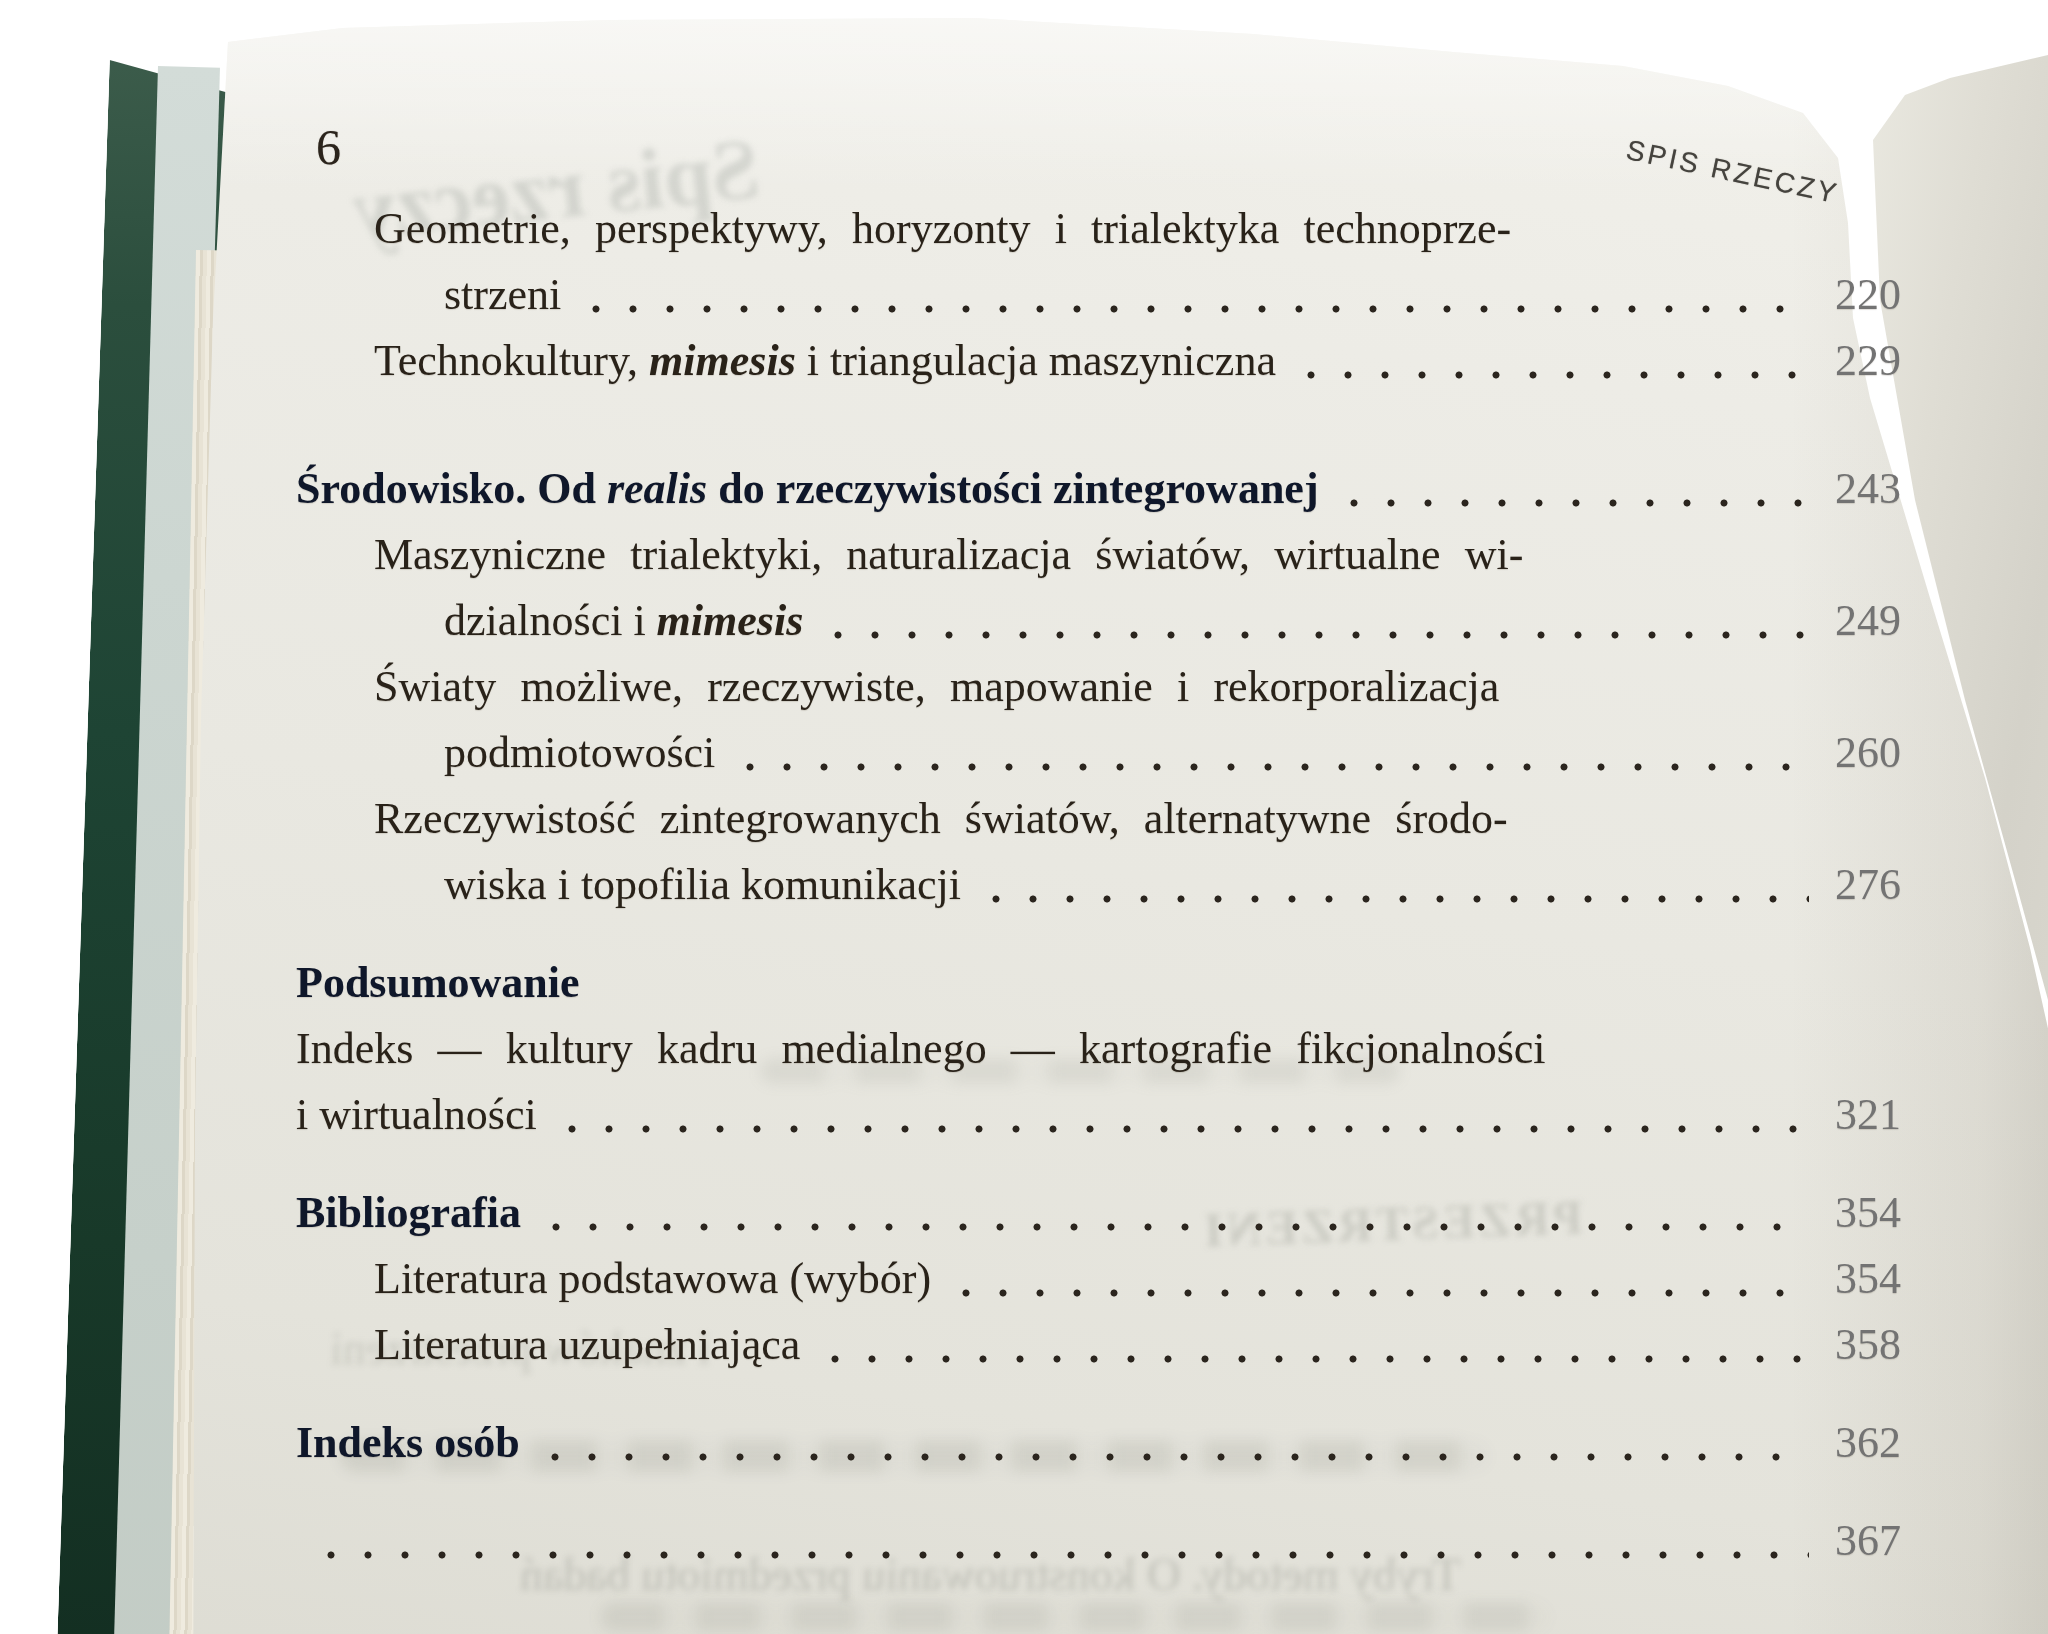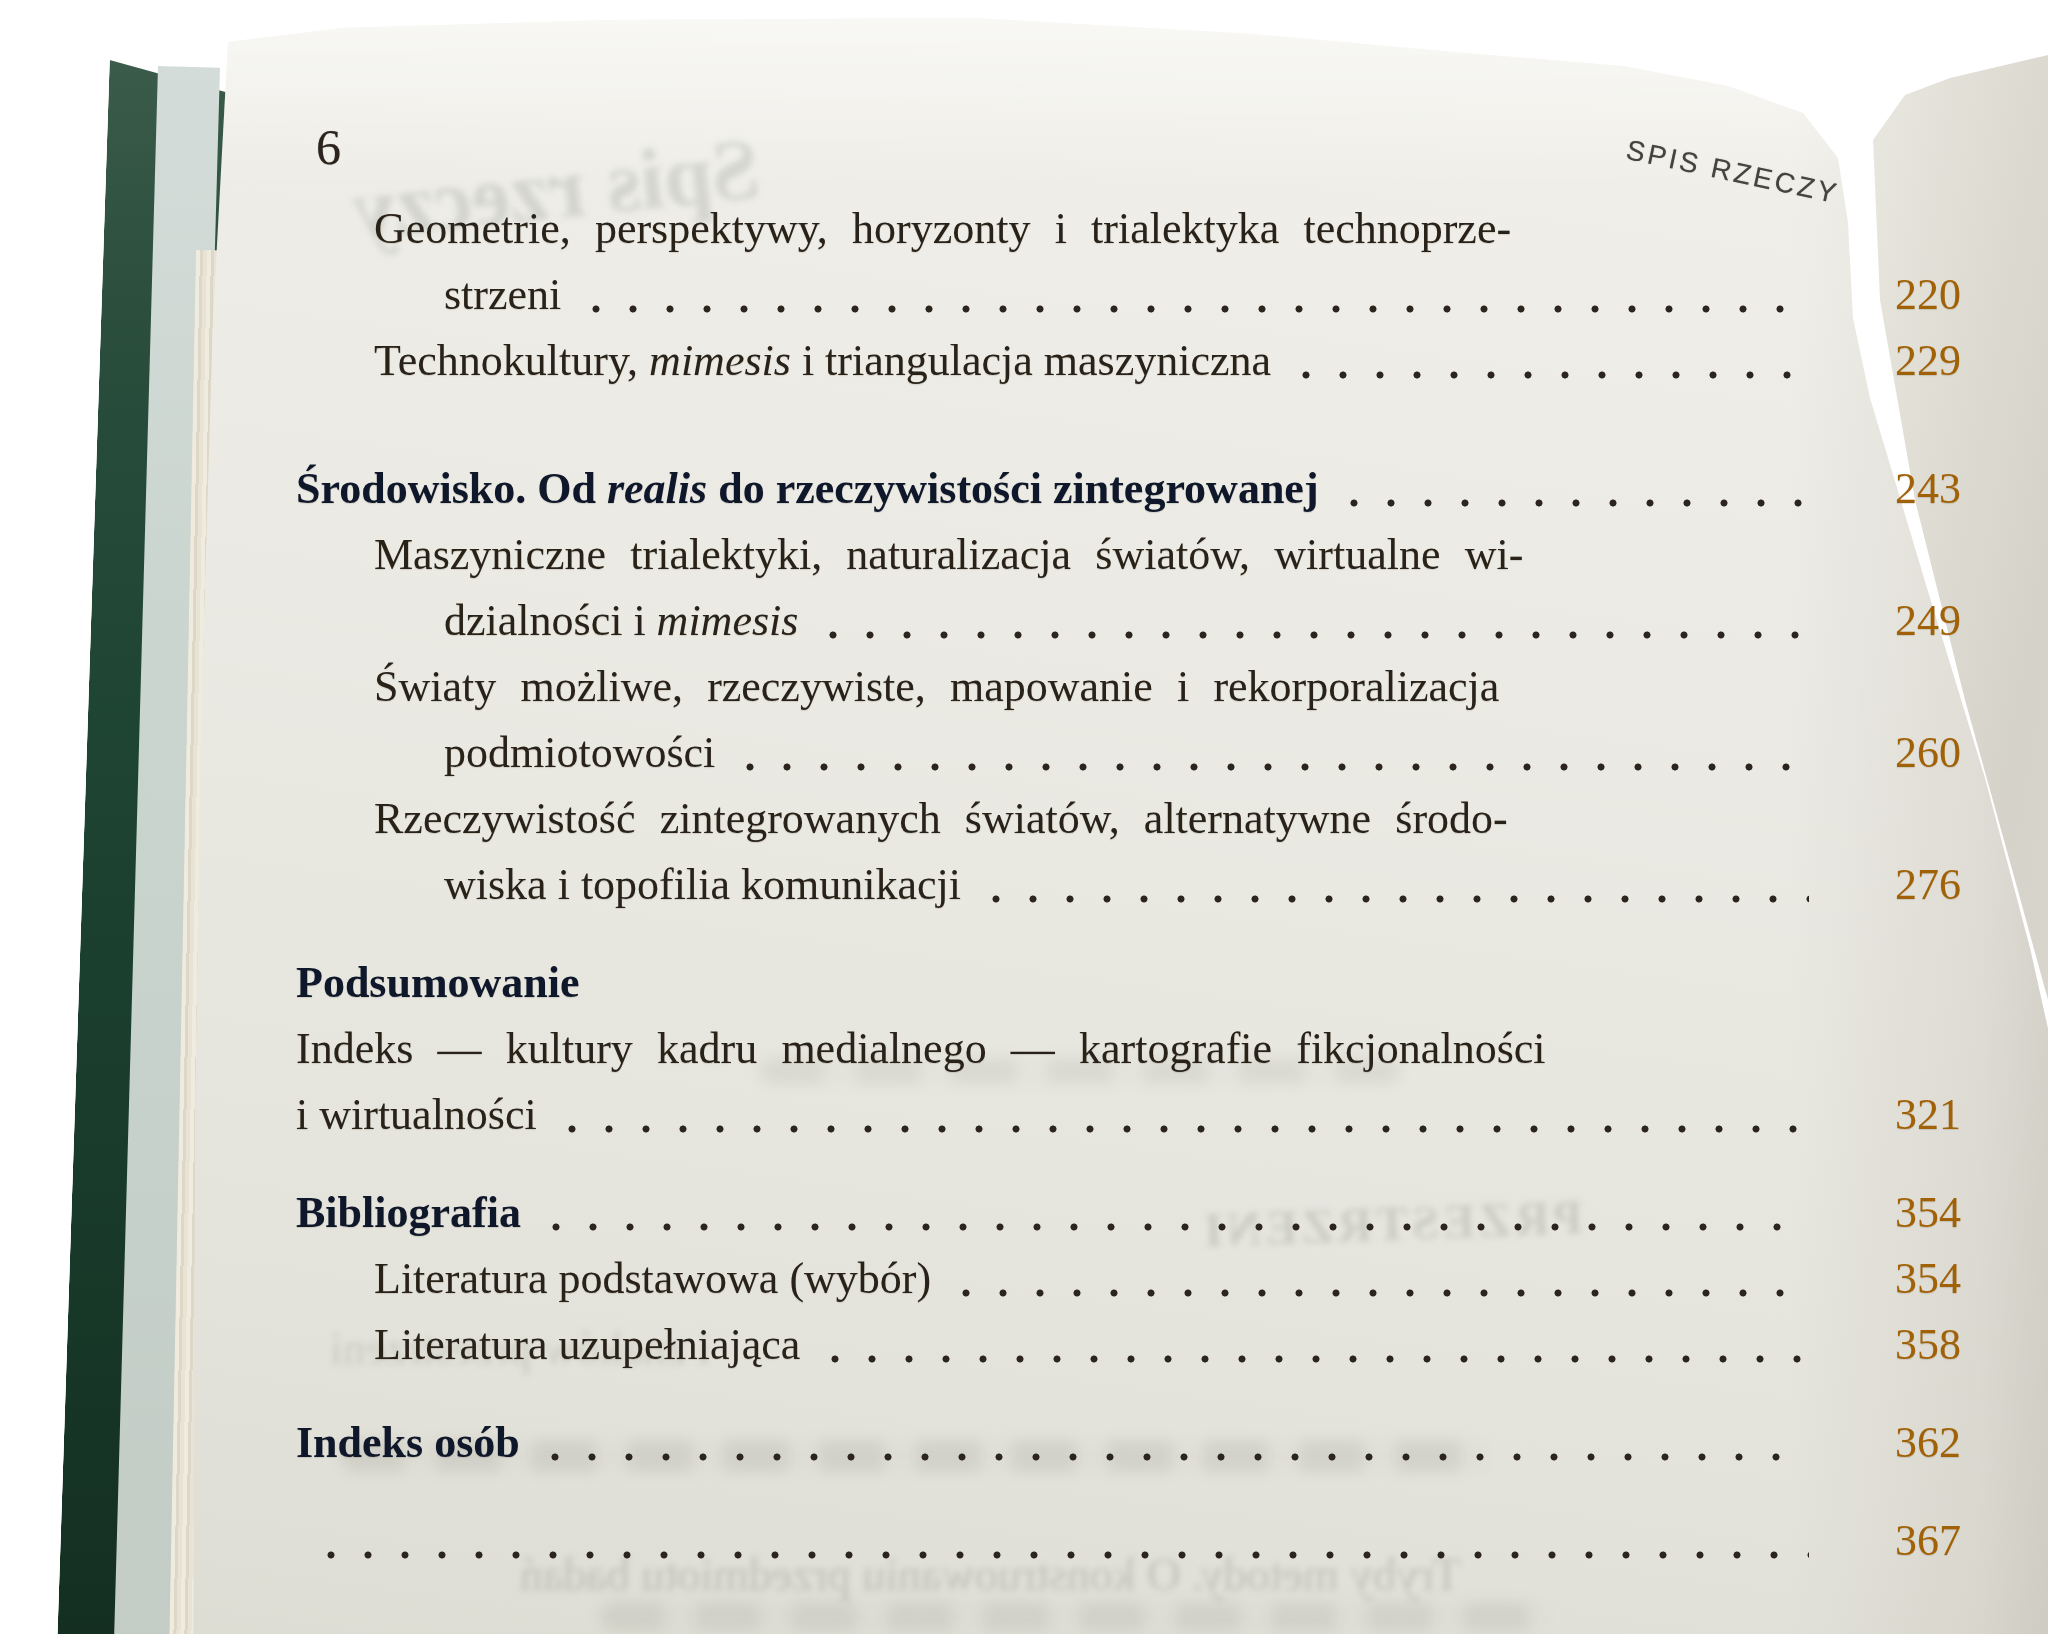--- a/index.html
+++ b/index.html
@@ -64,28 +64,28 @@
     text-shadow:0 1px 1px rgba(60,45,30,.15);
   }
   .toc-entry.gap{margin-top:32px;}
   .toc-entry.gap-lg{margin-top:62px;}
   .toc-line{display:flex;align-items:flex-end;}
   .toc-line.indent1{padding-left:78px;}
   .toc-line.indent2{padding-left:148px;}
   .toc-line.spread{word-spacing:.30em;}
   .line-text{white-space:nowrap;}
   .b{font-weight:700;color:#0f172a;}
-  .i{font-style:italic;}
+  .i{font-style:italic;font-weight:bold;}
   .leader{
     flex:1 1 auto;min-width:60px;height:12px;
     margin:0 26px 13px 30px;
     background-image:radial-gradient(circle at 5px 6px,#2b251e 3.1px,rgba(0,0,0,0) 3.9px);
     background-size:37px 12px;background-repeat:repeat-x;
   }
-  .pnum{flex:0 0 auto;min-width:126px;text-align:right;color:#a16207;}
+  .pnum{flex:0 0 auto;min-width:126px;color:#737373;}
   
   .ghost{
     position:absolute;color:rgba(134,140,131,.34);
     transform:scaleX(-1);filter:blur(3px);white-space:nowrap;
   }
   .ghost-title{
     left:330px;top:140px;width:430px;font-size:86px;font-weight:700;
     transform:scaleX(-1) rotate(6deg);color:rgba(150,156,148,.30);
   }
   .ghost-caps{

